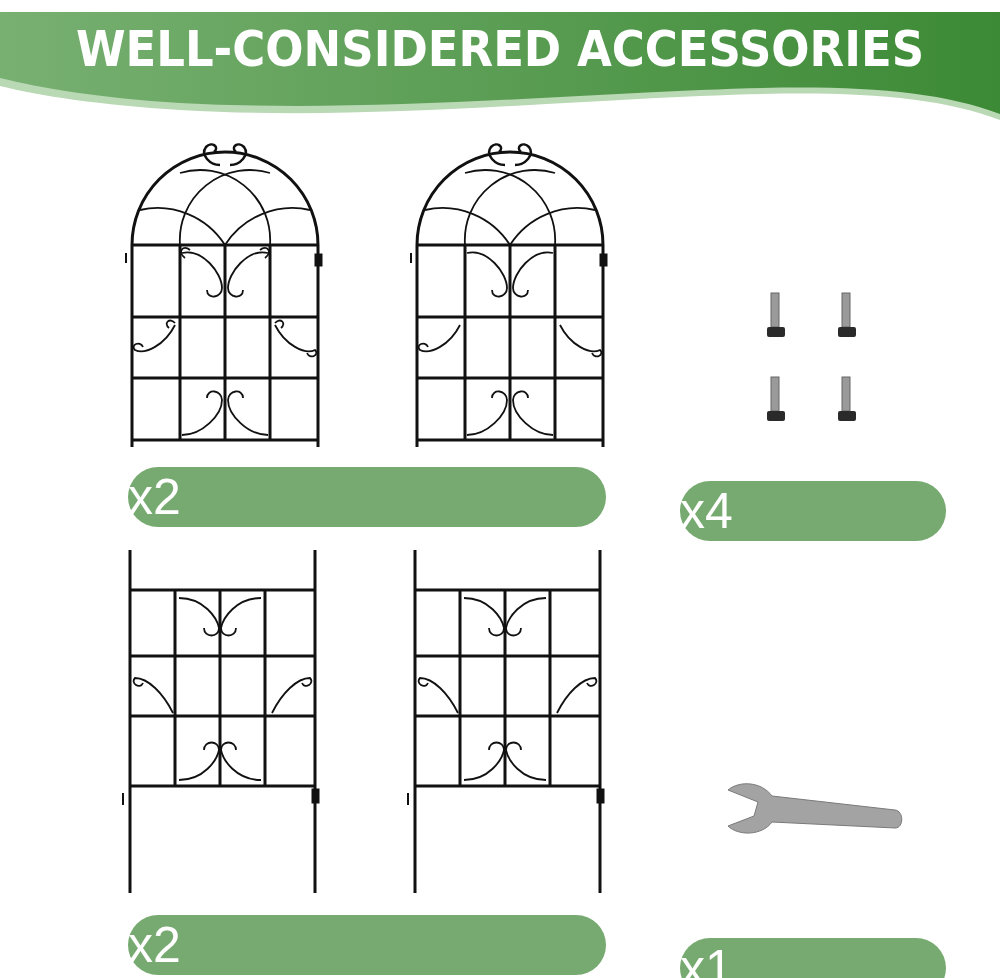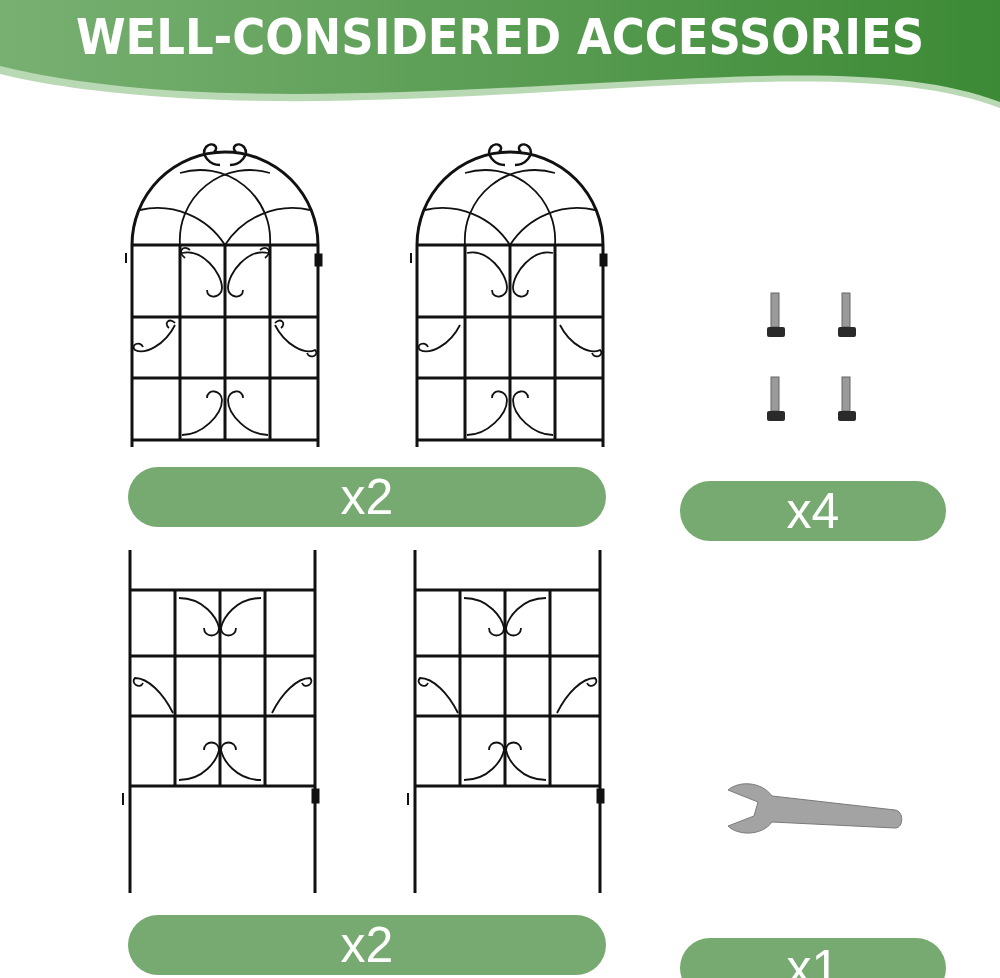--- a/index.html
+++ b/index.html
@@ -1,19 +1,19 @@
 <!DOCTYPE html>
 <html><head>
 <meta charset="utf-8">
 <style>
   html,body{margin:0;padding:0;background:#fff;}
   body{width:1000px;height:978px;position:relative;overflow:hidden;font-family:"Liberation Sans",sans-serif;}
-  .banner{position:absolute;left:0;top:0;width:1000px;height:120px;}
+  .banner{position:absolute;left:0;top:12px;width:1000px;height:120px;}
   .banner-title{position:absolute;left:0;top:8px;width:1000px;text-align:center;color:#fff;font-family:"DejaVu Sans",sans-serif;font-weight:bold;font-size:50px;letter-spacing:0px;transform:scaleX(0.9);transform-origin:center;}
-  .pill{position:absolute;height:60px;border-radius:30px;background:#77aa70;color:#fff;text-align:center;line-height:60px;font-size:50px;font-family:"Liberation Sans",sans-serif;}
+  .pill{position:absolute;height:60px;border-radius:30px;background:#77aa70;color:#fff;line-height:60px;font-size:50px;font-family:"Liberation Sans",sans-serif;}
   .item{position:absolute;}
 </style>
 </head>
 <body>
 
 <div class="banner">
   <svg width="1000" height="120" viewBox="0 0 1000 120">
     <defs>
       <linearGradient id="bg" x1="0" y1="0" x2="1" y2="0">
         <stop offset="0" stop-color="#78b072"></stop>

